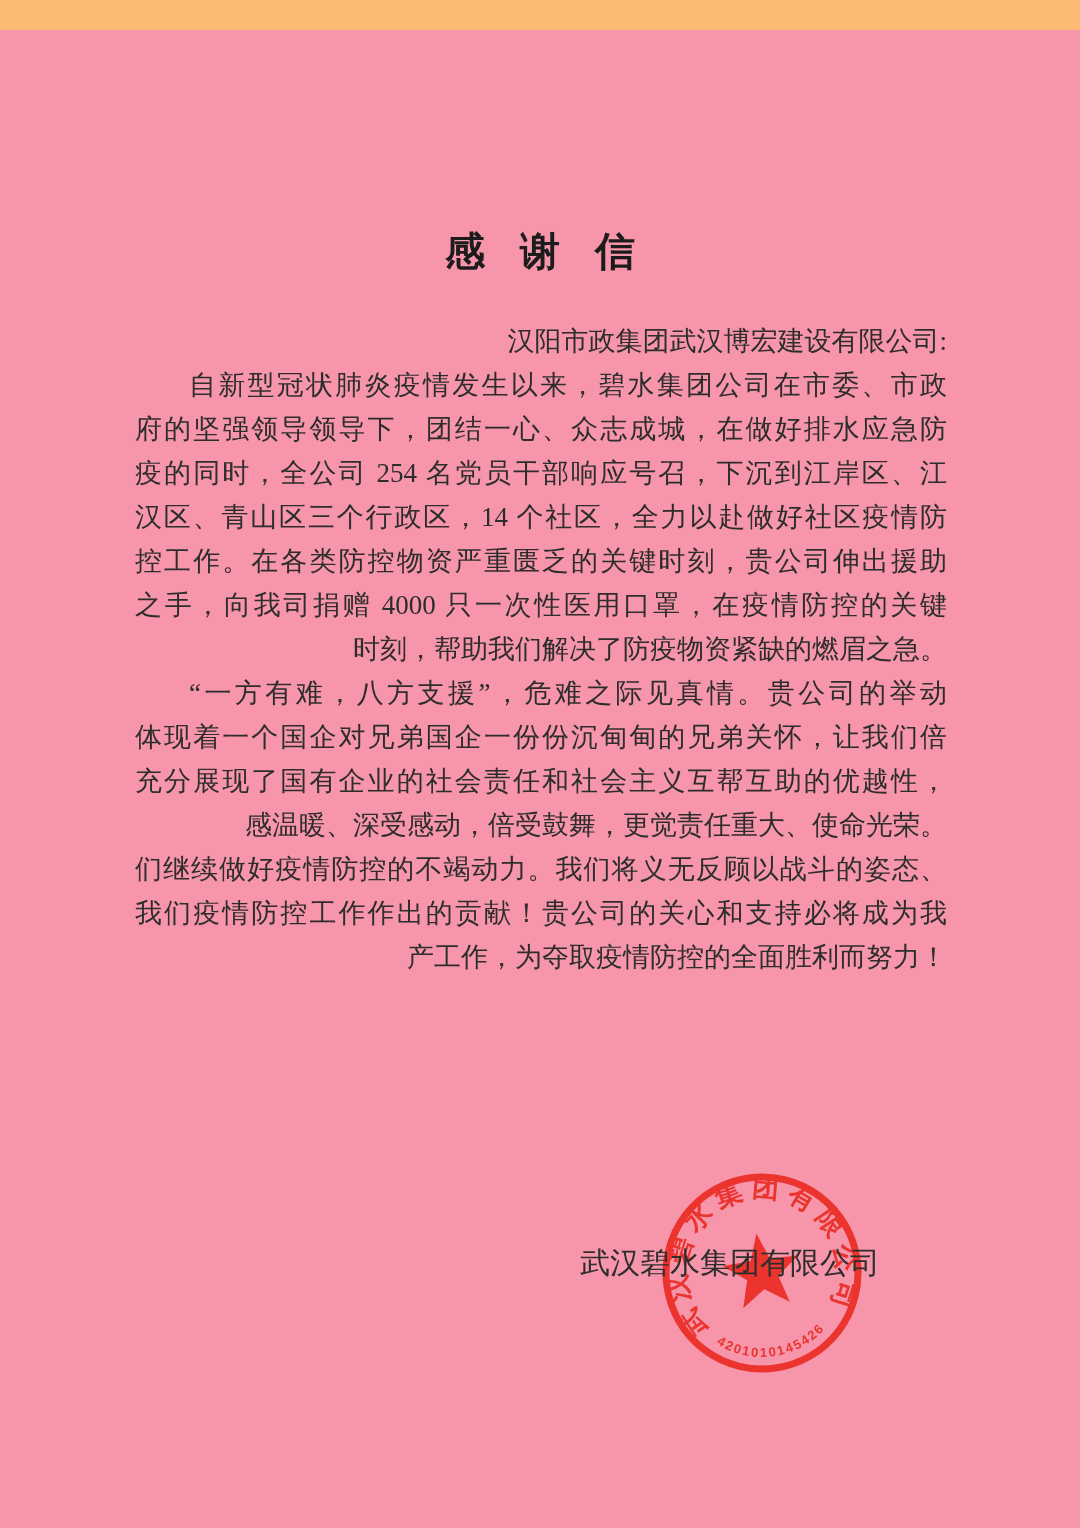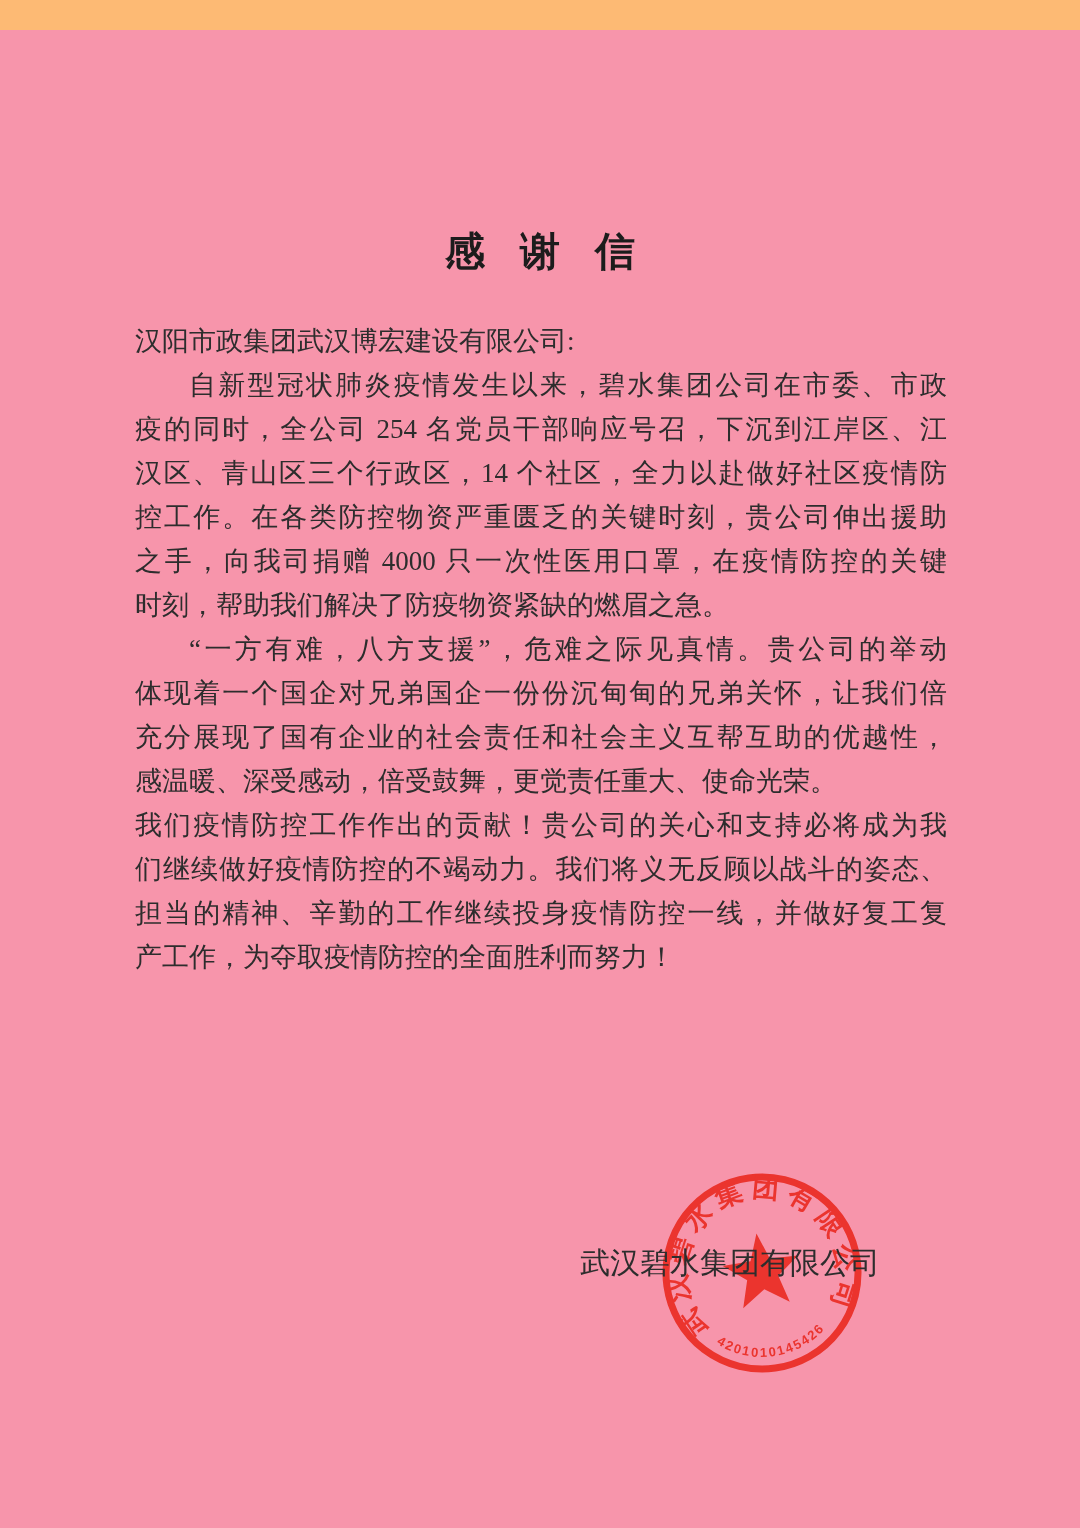--- a/index.html
+++ b/index.html
@@ -40,20 +40,21 @@
     top:319px;left:135px;width:812px;
     color:var(--ink);
     z-index:2;
   }
   .bline{
     height:44px;
     line-height:44px;
     font-size:27px;
     white-space:nowrap;
     overflow:visible;
+    text-align:right;
   }
   .bline.fill{
     white-space:normal;
     text-align:justify;
     text-align-last:justify;
     overflow:hidden;
   }
   .bline.indent{ text-indent:54px; }
   .signature{
     position:absolute;
@@ -98,32 +99,32 @@
 
 <div class="page">
   <div class="paper"></div>
 
   <h1 class="title">感 谢 信</h1>
 
   <div class="letter">
     <div class="bline">汉阳市政集团武汉博宏建设有限公司:</div>
     <div id="letter-paragraphs">
         <div class="bline indent fill">自新型冠状肺炎疫情发生以来，碧水集团公司在市委、市政</div>
+        <div class="bline fill">府的坚强领导领导下，团结一心、众志成城，在做好排水应急防</div>
         <div class="bline fill">疫的同时，全公司 254 名党员干部响应号召，下沉到江岸区、江</div>
         <div class="bline fill">汉区、青山区三个行政区，14 个社区，全力以赴做好社区疫情防</div>
         <div class="bline fill">控工作。在各类防控物资严重匮乏的关键时刻，贵公司伸出援助</div>
         <div class="bline fill">之手，向我司捐赠 4000 只一次性医用口罩，在疫情防控的关键</div>
         <div class="bline">时刻，帮助我们解决了防疫物资紧缺的燃眉之急。</div>
         <div class="bline indent fill">“一方有难，八方支援”，危难之际见真情。贵公司的举动</div>
         <div class="bline fill">体现着一个国企对兄弟国企一份份沉甸甸的兄弟关怀，让我们倍</div>
         <div class="bline fill">充分展现了国有企业的社会责任和社会主义互帮互助的优越性，</div>
         <div class="bline">感温暖、深受感动，倍受鼓舞，更觉责任重大、使命光荣。</div>
+        <div class="bline fill">们继续做好疫情防控的不竭动力。我们将义无反顾以战斗的姿态、</div>
         <div class="bline fill">我们疫情防控工作作出的贡献！贵公司的关心和支持必将成为我</div>
-        <div class="bline fill">们继续做好疫情防控的不竭动力。我们将义无反顾以战斗的姿态、</div>
-        <div class="bline fill">担当的精神、辛勤的工作继续投身疫情防控一线，并做好复工复</div>
         <div class="bline">产工作，为夺取疫情防控的全面胜利而努力！</div>
       </div>
   </div>
 
   <svg class="stamp" viewBox="-120 -120 240 240" width="240" height="240" xmlns="http://www.w3.org/2000/svg">
     <circle class="ring" r="96"></circle>
     <path id="arcTop" d="M -58.2 48.9 A 76 76 0 1 1 58.2 48.9" fill="none"></path>
     <path id="arcBottom" d="M -74.2 39.4 A 84 84 0 0 0 74.2 39.4" fill="none"></path>
     <text class="seal-text">
       <textPath href="#arcTop" startOffset="50%" text-anchor="middle">武汉碧水集团有限公司</textPath>

